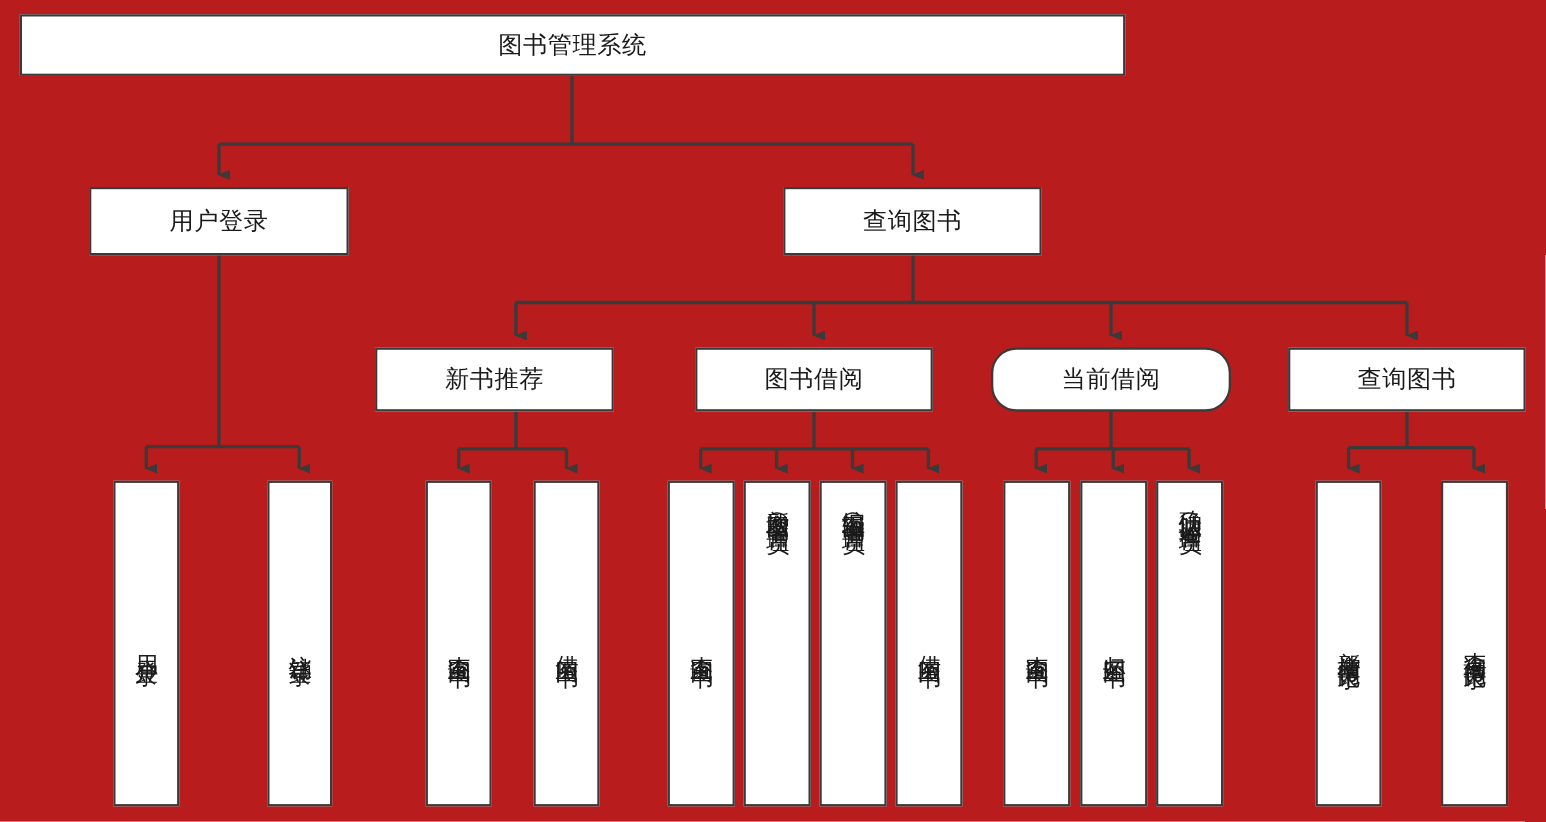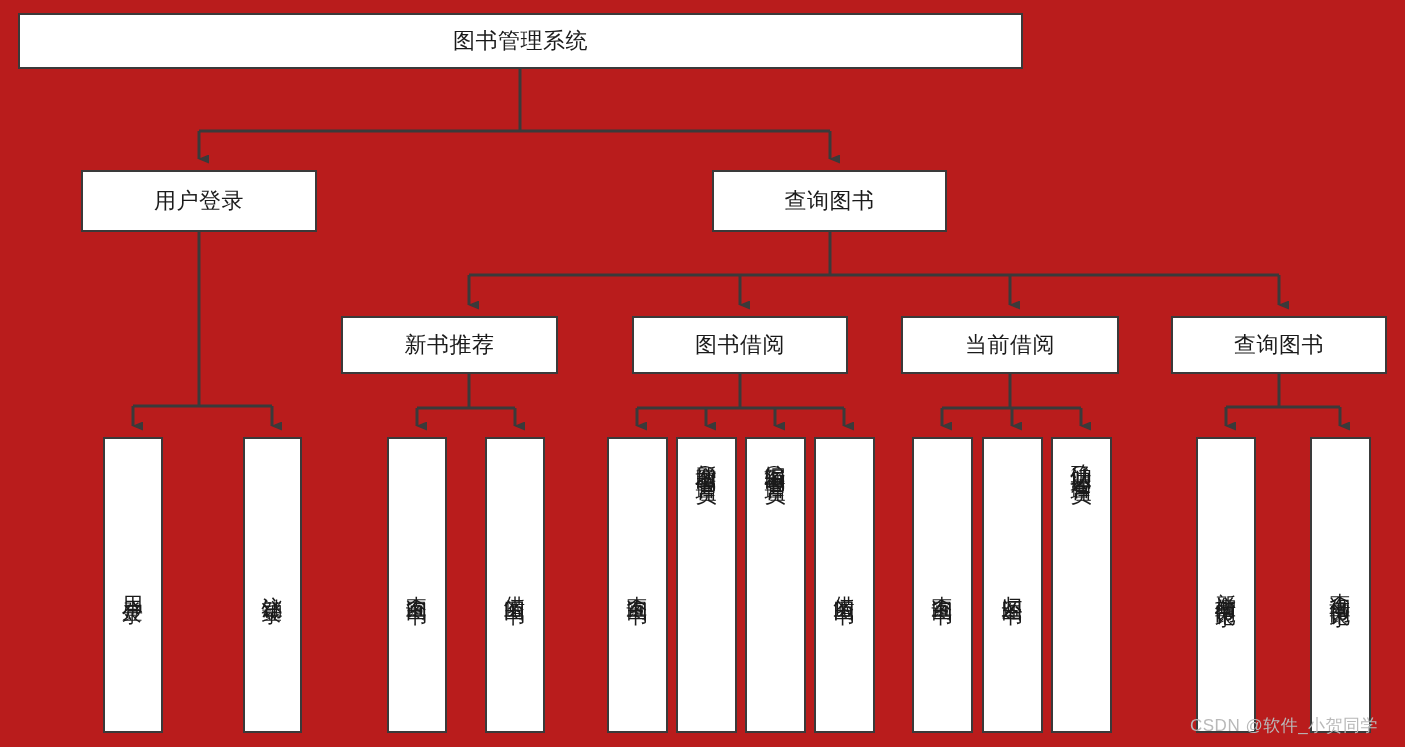--- a/index.html
+++ b/index.html
@@ -138,21 +138,21 @@
   <div class="node node-l2" id="node-book-manage" style="left: 712px; top: 170px; width: 235px; height: 62px;">
     <span class="label">查询图书</span>
   </div>
 
   <div class="node node-l3" id="node-new-book-recommend" style="left: 341px; top: 316px; width: 217px; height: 58px;">
     <span class="label">新书推荐</span>
   </div>
   <div class="node node-l3" id="node-book-borrow" style="left: 632px; top: 316px; width: 216px; height: 58px;">
     <span class="label">图书借阅</span>
   </div>
-  <div class="node node-l3" id="node-current-borrow" style="left: 901px; top: 316px; width: 218px; height: 58px;">
+  <div class="node node-l3" id="node-current-borrow" style="left: 901px; top: 316px; width: 218px; height: 58px; border-radius: 23px;">
     <span class="label">当前借阅</span>
   </div>
   <div class="node node-l3" id="node-borrow-record" style="left: 1171px; top: 316px; width: 216px; height: 58px;">
     <span class="label">查询图书</span>
   </div>
 
   <div class="node node-leaf centered" id="node-leaf-user-login" style="left: 103px; top: 437px; width: 60px; height: 296px;">
     <span class="label">用户登录</span>
   </div>
   <div class="node node-leaf centered" id="node-leaf-logout" style="left: 243px; top: 437px; width: 59px; height: 296px;">
@@ -185,15 +185,14 @@
   <div class="node node-leaf" id="node-leaf-confirm-return" style="left: 1051px; top: 437px; width: 61px; height: 296px;">
     <span class="label">确认归还（管理员）</span>
   </div>
   <div class="node node-leaf centered" id="node-leaf-add-record" style="left: 1196px; top: 437px; width: 60px; height: 296px;">
     <span class="label">新增借阅记录</span>
   </div>
   <div class="node node-leaf centered" id="node-leaf-query-record" style="left: 1310px; top: 437px; width: 61px; height: 296px;">
     <span class="label">查询借阅记录</span>
   </div>
 
-  <div class="watermark">CSDN @软件_小贺同学</div>
 
 </div>
 
 </body></html>

